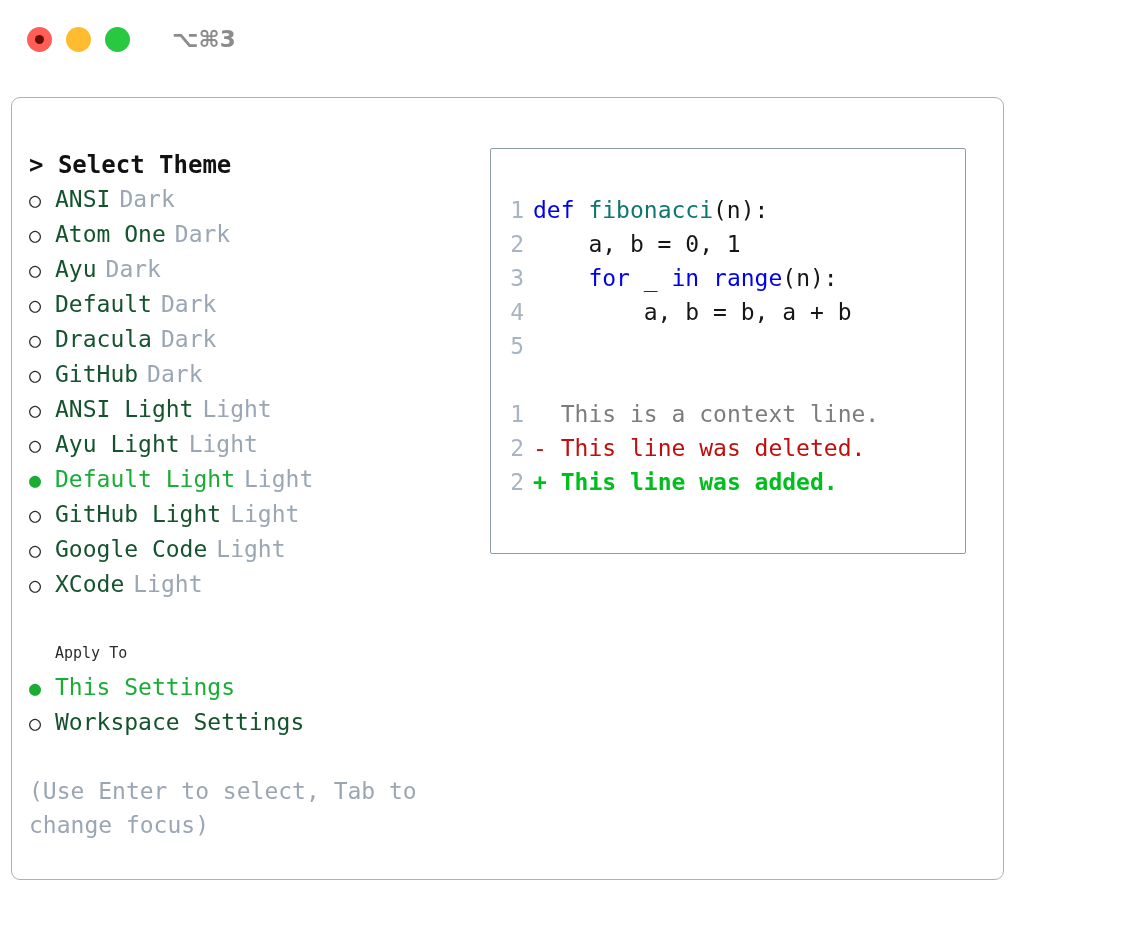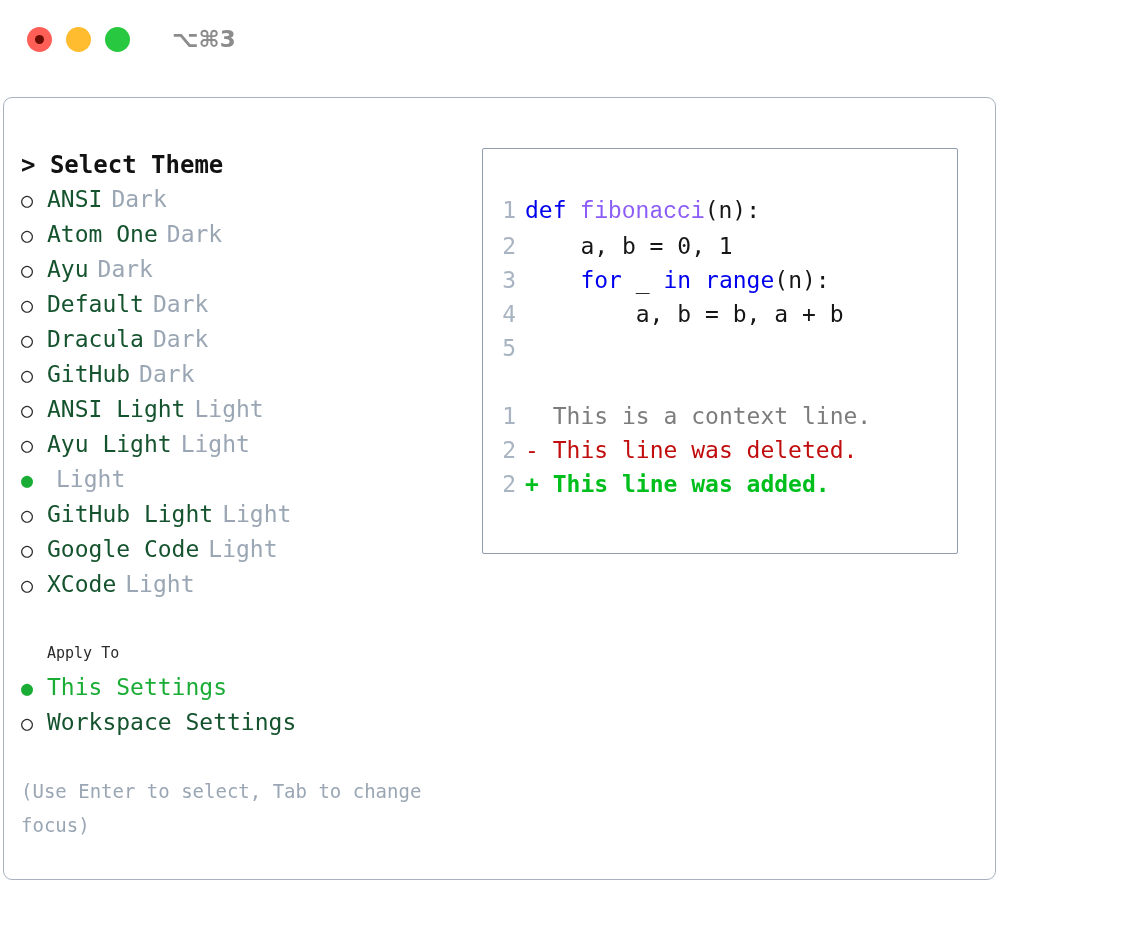--- a/index.html
+++ b/index.html
@@ -52,21 +52,21 @@
     font-size: 23px;
     font-weight: bold;
     color: #8c8c8c;
     letter-spacing: 0px;
     font-family: "DejaVu Sans", "Liberation Sans", sans-serif;
   }
 
   
   .panel {
     position: absolute;
-    left: 3px; top: 97px;
+    left: 11px; top: 97px;
     width: 993px;
     height: 783px;
     border: 1.6px solid #a7b2c0;
     border-radius: 9px;
     background: #ffffff;
   }
 
   .panel-inner {
     position: absolute;
     left: 0; top: 0;
@@ -117,21 +117,21 @@
     color: #2b2b2b;
     line-height: 34px;
     padding-left: 26px;
     white-space: pre;
   }
 
   .spacer-lg { height: 34px; }
   .spacer-md { height: 34px; }
 
   .hint {
-    font-size: 19px;
+    font-size: 23px;
     color: #9aa6b4;
     line-height: 34px;
     width: 402px;
     white-space: pre-wrap;
   }
 
   
   .preview-title {
     font-size: 24px;
     font-weight: bold;
@@ -158,21 +158,21 @@
     width: 42px;
     flex: 0 0 42px;
     text-align: right;
     color: #a9b4c2;
     padding-right: 9px;
   }
   .code-text { color: #161616; }
   .blank-line { height: 34px; }
 
   .tok-kw   { color: #0000ee; }
-  .tok-fn   { color: #8b5cf6; font-family: Liberation Mono, monospace; }
+  .tok-fn   { color: #0f766e; }
   .tok-pl   { color: #161616; }
 
   .diff-ctx { color: #7c7c7c; }
   .diff-del { color: #c10d0d; }
   .diff-add { color: #00bf1d; font-weight: bold; }
 </style>
 </head>
 <body>
 
 <div class="window">
@@ -195,21 +195,21 @@
 
         <div id="theme-list">
             <div class="opt-row"><span class="marker">○</span><span class="opt-label">ANSI</span><span class="opt-variant">Dark</span></div>
             <div class="opt-row"><span class="marker">○</span><span class="opt-label">Atom One</span><span class="opt-variant">Dark</span></div>
             <div class="opt-row"><span class="marker">○</span><span class="opt-label">Ayu</span><span class="opt-variant">Dark</span></div>
             <div class="opt-row"><span class="marker">○</span><span class="opt-label">Default</span><span class="opt-variant">Dark</span></div>
             <div class="opt-row"><span class="marker">○</span><span class="opt-label">Dracula</span><span class="opt-variant">Dark</span></div>
             <div class="opt-row"><span class="marker">○</span><span class="opt-label">GitHub</span><span class="opt-variant">Dark</span></div>
             <div class="opt-row"><span class="marker">○</span><span class="opt-label">ANSI Light</span><span class="opt-variant">Light</span></div>
             <div class="opt-row"><span class="marker">○</span><span class="opt-label">Ayu Light</span><span class="opt-variant">Light</span></div>
-            <div class="opt-row selected"><span class="marker sel">●</span><span class="opt-variant">Light</span></div>
+            <div class="opt-row selected"><span class="marker sel">●</span><span class="opt-label">Default Light</span><span class="opt-variant">Light</span></div>
             <div class="opt-row"><span class="marker">○</span><span class="opt-label">GitHub Light</span><span class="opt-variant">Light</span></div>
             <div class="opt-row"><span class="marker">○</span><span class="opt-label">Google Code</span><span class="opt-variant">Light</span></div>
             <div class="opt-row"><span class="marker">○</span><span class="opt-label">XCode</span><span class="opt-variant">Light</span></div>
           </div>
 
         <div class="spacer-lg"></div>
 
         <div class="group-header">Apply To</div>
 
         <div id="apply-list">

